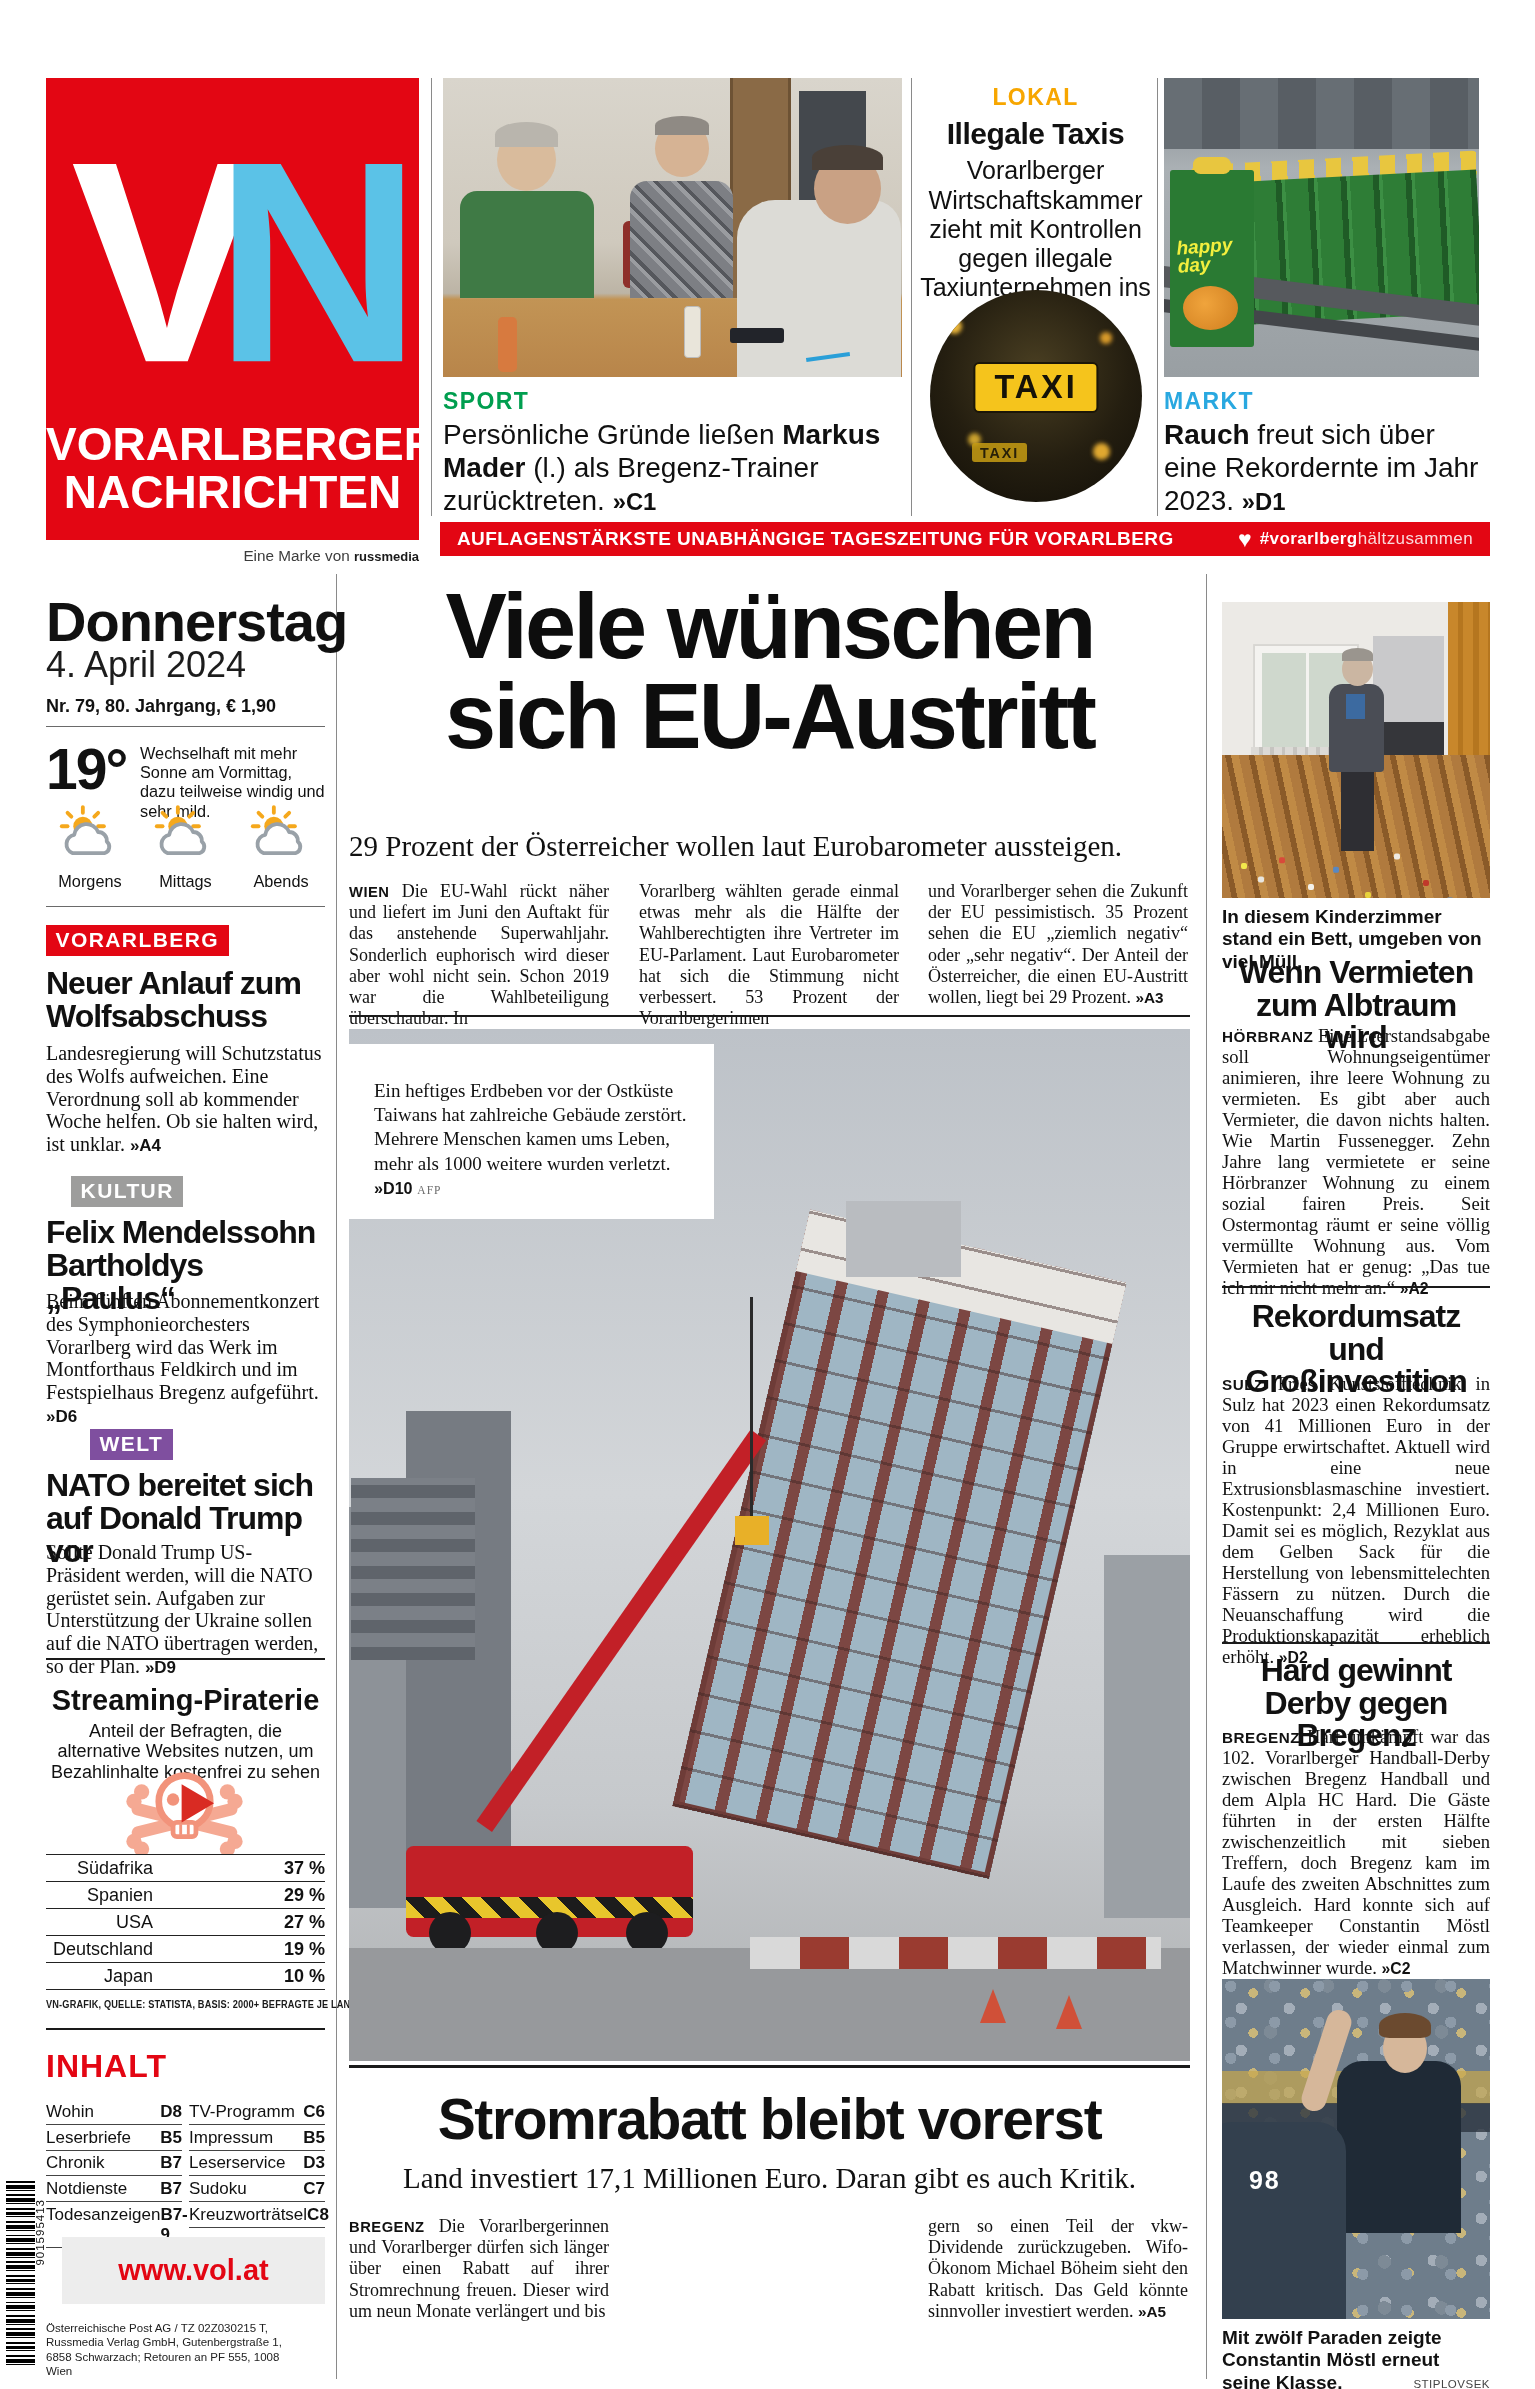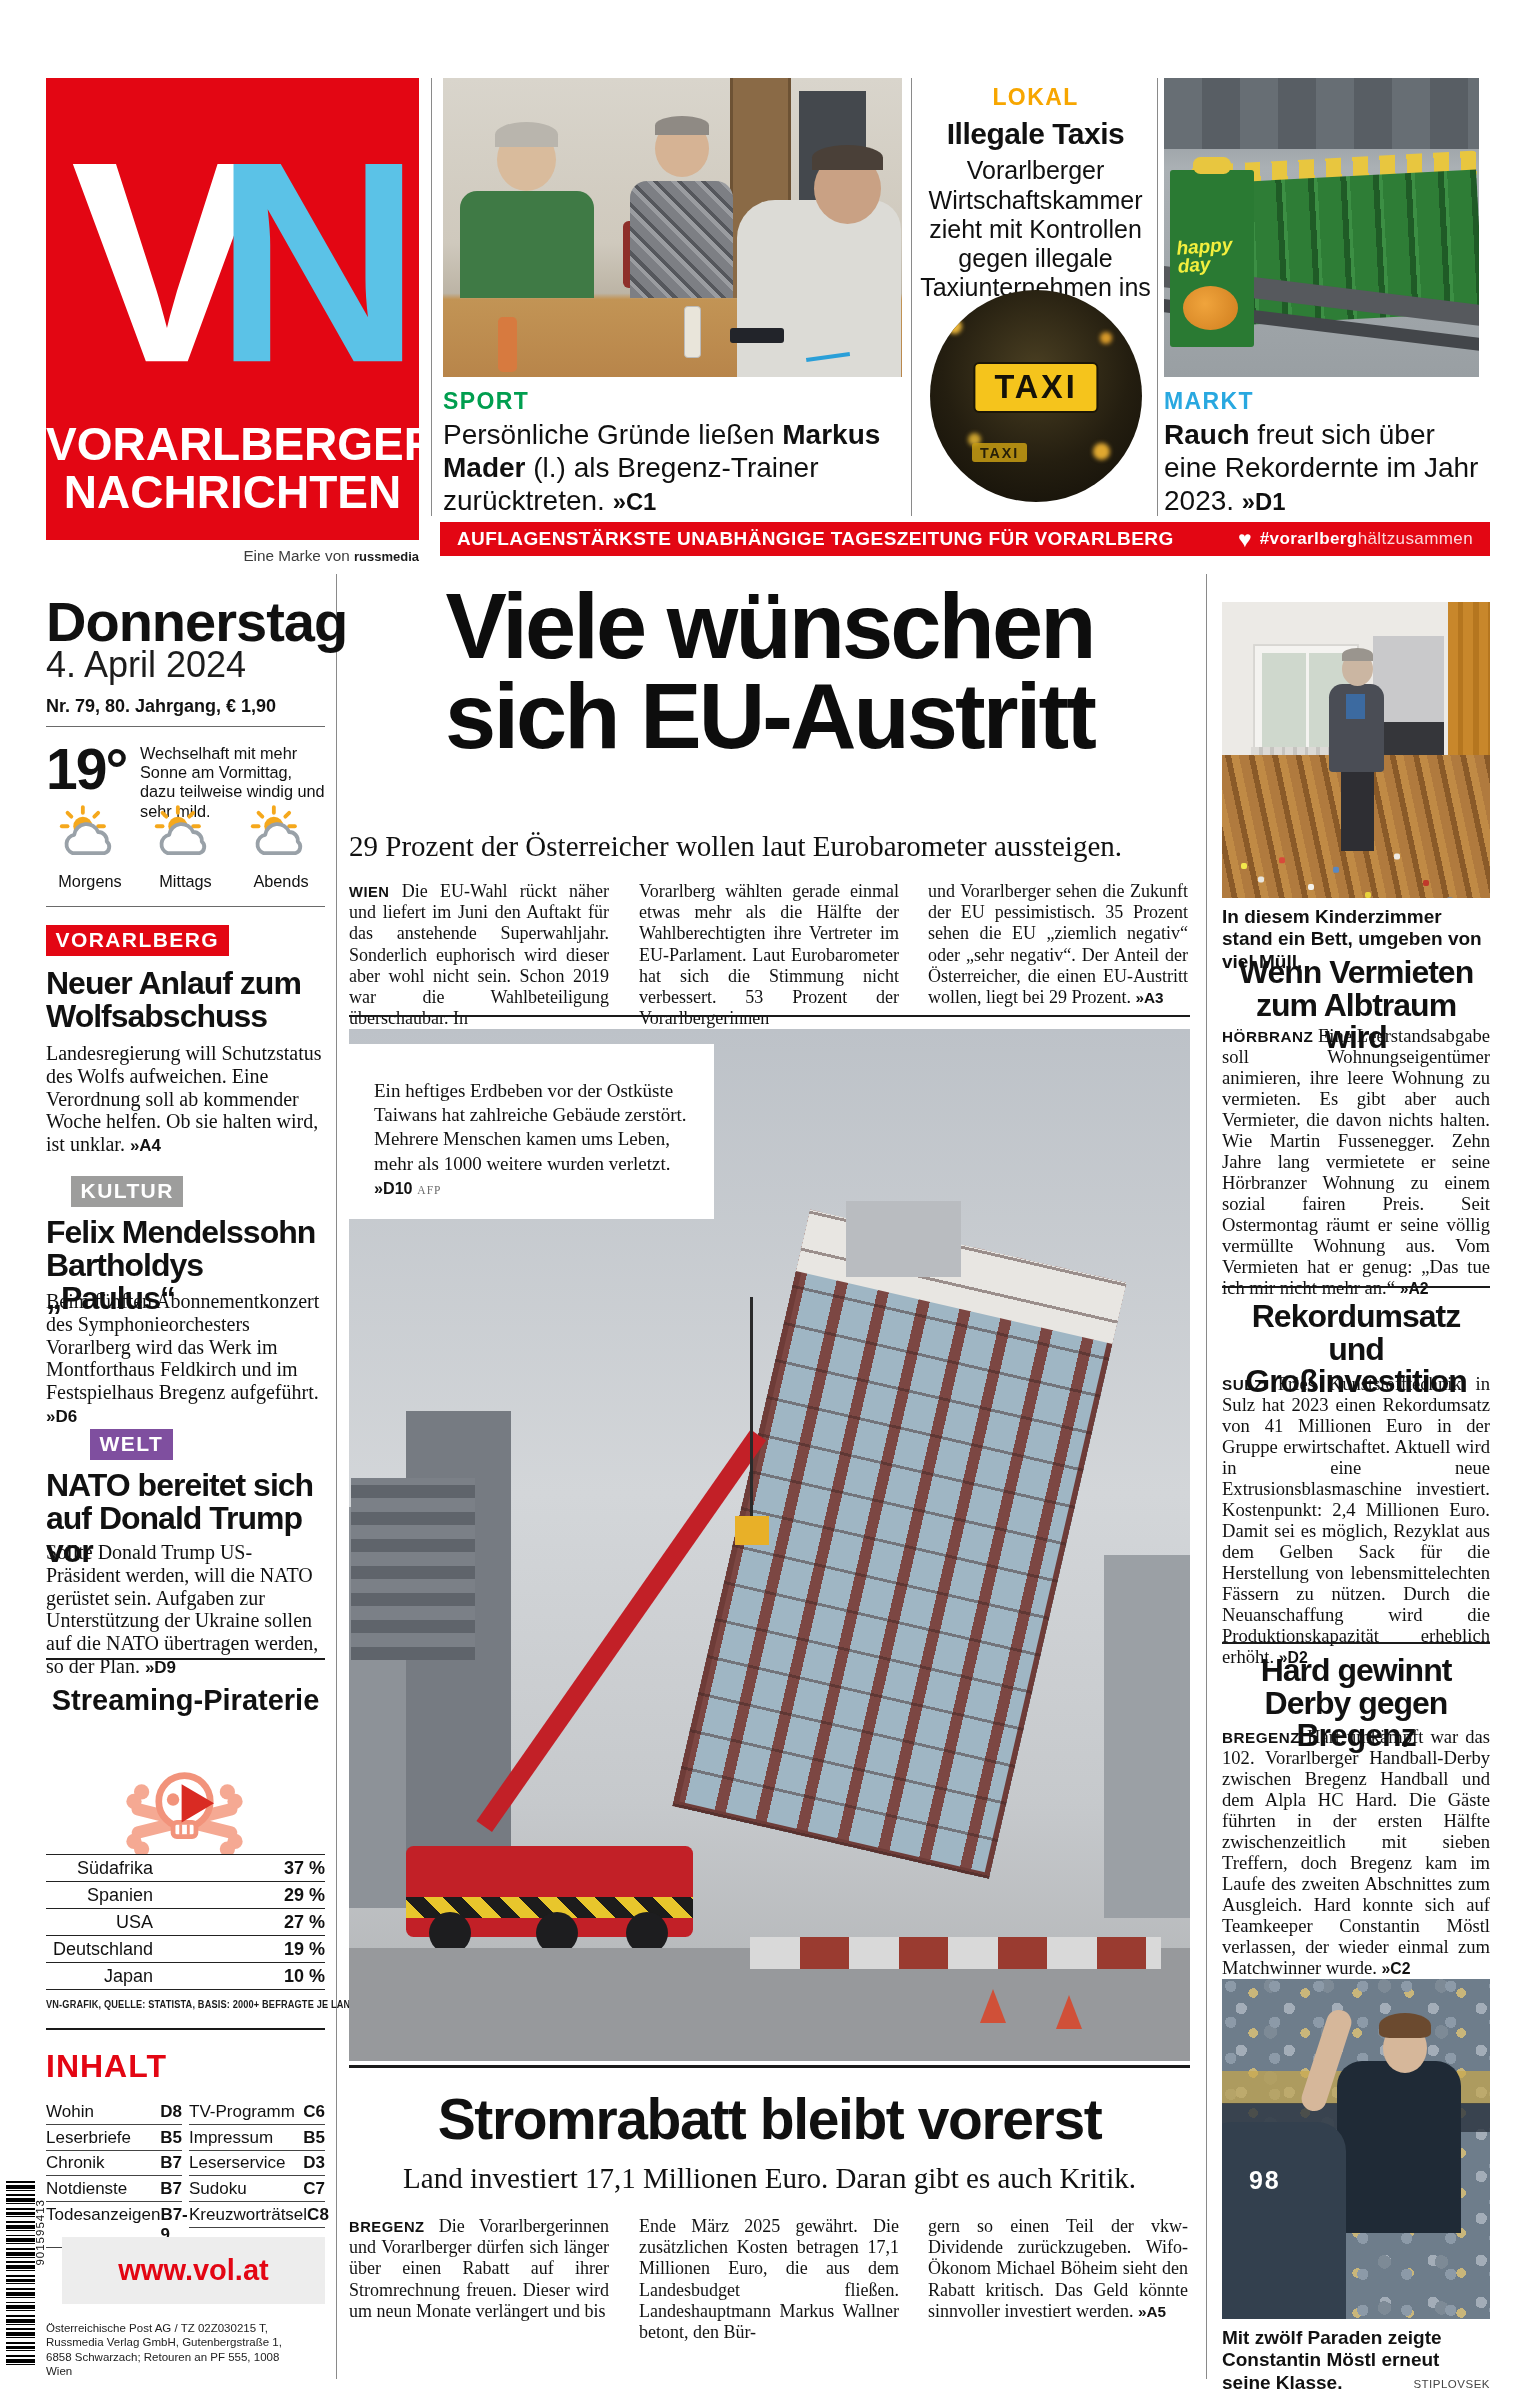--- a/index.html
+++ b/index.html
@@ -363,20 +363,21 @@
     <span class="chip" style="background:#7f4f9f;">WELT</span>
   </div>
   <div class="abs sb-h" style="top:1469px;">NATO bereitet sich auf Donald Trump vor</div>
   <div class="abs sb-b serif" style="top:1541px;">
     <span>Sollte Donald Trump US-Präsident werden, will die NATO gerüstet sein. Aufgaben zur Unterstützung der Ukraine sollen auf die NATO übertragen werden, so der Plan. </span><span class="ref">»D9</span>
   </div>
 
   <div class="hr2" style="left:46px;top:1658px;width:279px;"></div>
 
   <div class="abs ch-title">Streaming-Piraterie</div>
+  <div class="abs ch-sub">Anteil der Befragten, die alternative Websites nutzen, um Bezahlinhalte kostenfrei zu sehen</div>
   <div class="abs ch-skull">
     <svg width="143" height="90" viewBox="0 0 150 94">
       <g fill="#f5a993">
         <rect x="18" y="52" width="114" height="13" rx="6.5" transform="rotate(14 75 58)"></rect>
         <rect x="18" y="52" width="114" height="13" rx="6.5" transform="rotate(-14 75 58)"></rect>
         <circle cx="22" cy="38" r="8"></circle>
           <circle cx="30" cy="28" r="8"></circle>
         <circle cx="128" cy="38" r="8"></circle>
           <circle cx="120" cy="28" r="8"></circle>
         <circle cx="22" cy="80" r="8"></circle>
@@ -540,23 +541,20 @@
   </div>
 
   <div class="hr2" style="left:349px;top:2065px;width:841px;height:2.9px;"></div>
 
   <div class="abs sh">Stromrabatt bleibt vorerst</div>
   <div class="abs ssub serif">Land investiert 17,1 Millionen Euro. Daran gibt es auch Kritik.</div>
   <div class="abs scol serif just c1" lang="de">
     <span class="lead">BREGENZ</span>
     <span>Die Vorarlbergerinnen und Vorarlberger dürfen sich länger über einen Rabatt auf ihrer Stromrechnung freuen. Dieser wird um neun Monate verlängert und bis</span>
   </div>
-  <div class="abs scol serif just c2" lang="de">
-    <span>Ende März 2025 gewährt. Die zusätzlichen Kosten betragen 17,1 Millionen Euro, die aus dem Landesbudget fließen. Landeshauptmann Markus Wallner betont, den Bür-</span>
-  </div>
   <div class="abs scol serif just c3" lang="de">
     <span>gern so einen Teil der vkw-Dividende zurückzugeben. Wifo-Ökonom Michael Böheim sieht den Rabatt kritisch. Das Geld könnte sinnvoller investiert werden. </span><span class="ref">»A5</span>
   </div>
 
   <div class="photo ph-bedroom">
     <div class="pb-doorR"></div>
     <div class="pb-window">
         <div class="pb-bar"></div>
       </div>
     <div class="pb-radiator"></div>

